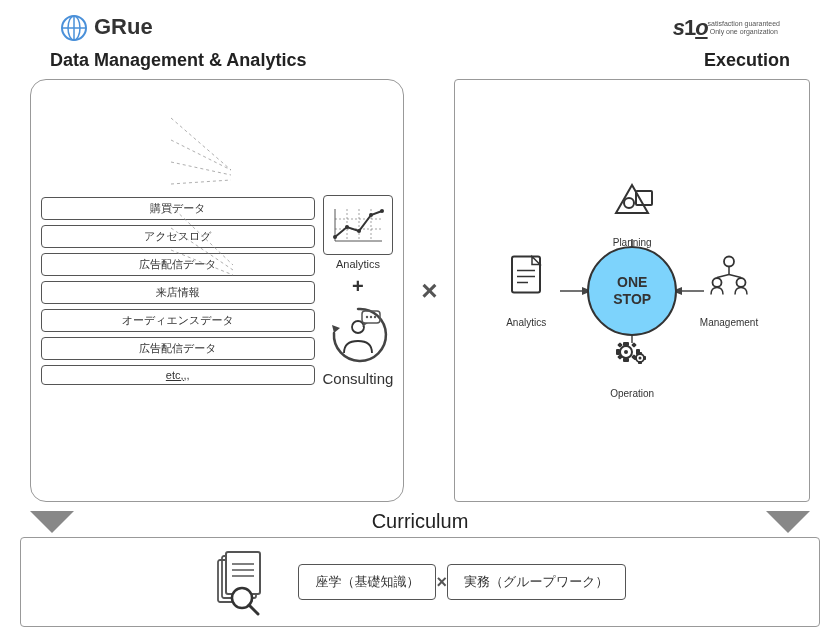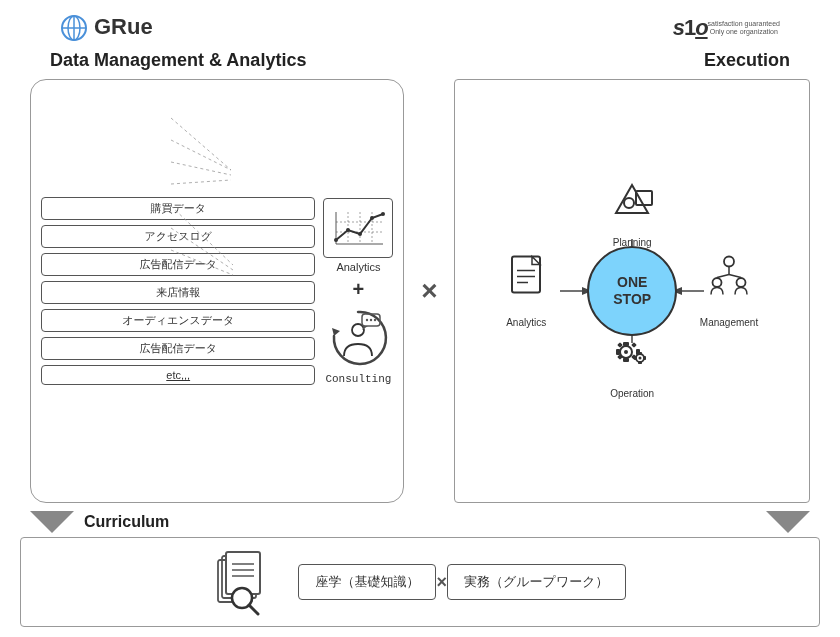--- a/index.html
+++ b/index.html
@@ -150,23 +150,22 @@
     }
     .consulting-icon-wrap {
       width: 70px;
       height: 65px;
       display: flex;
       align-items: center;
       justify-content: center;
       margin-bottom: 3px;
     }
     .consulting-label {
-      font-size: 11px;
-      color: #333;
-      font-family: Liberation Mono, monospace;
+      font-size: 15px;
+      color: #333;
     }
 
     
     .multiply-sign {
       display: flex;
       align-items: center;
       justify-content: center;
       font-size: 28px;
       font-weight: bold;
       color: #555;
@@ -235,25 +234,25 @@
       margin-bottom: 4px;
     }
     .curriculum-arrow-left {
       width: 0;
       height: 0;
       border-left: 22px solid transparent;
       border-right: 22px solid transparent;
       border-top: 22px solid #888;
     }
     .curriculum-title {
-      font-size: 16px;
-      font-weight: bold;
+      font-size: 20px;
+      font-weight: normal;
       color: #222;
       flex: 1;
-      text-align: left;
+      text-align: center;
     }
     .curriculum-arrow-right {
       width: 0;
       height: 0;
       border-left: 22px solid transparent;
       border-right: 22px solid transparent;
       border-top: 22px solid #888;
     }
 
     

